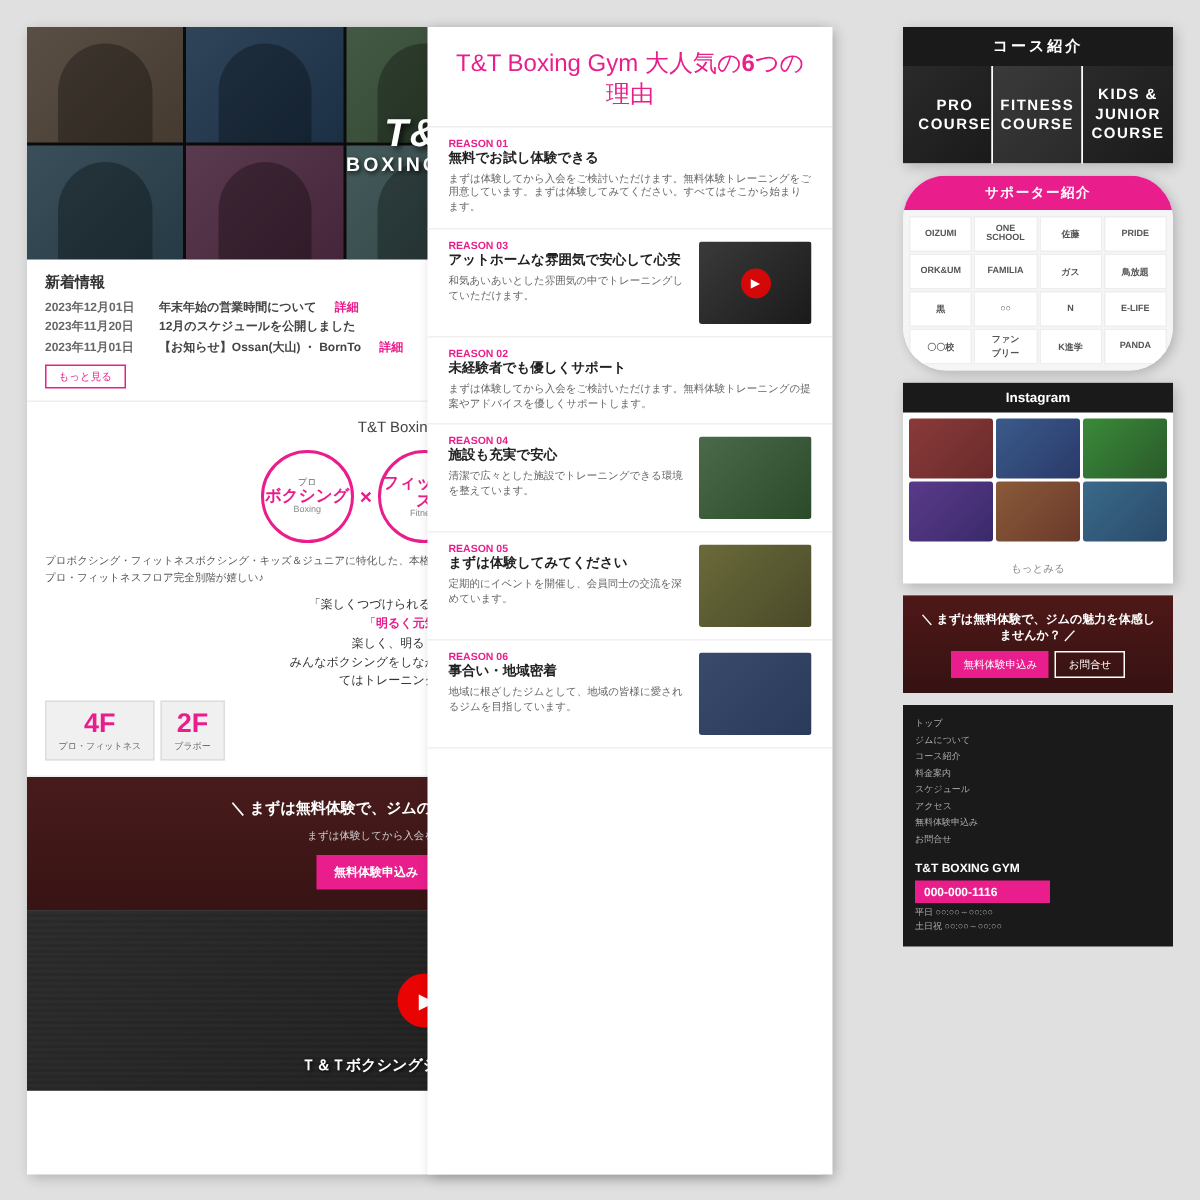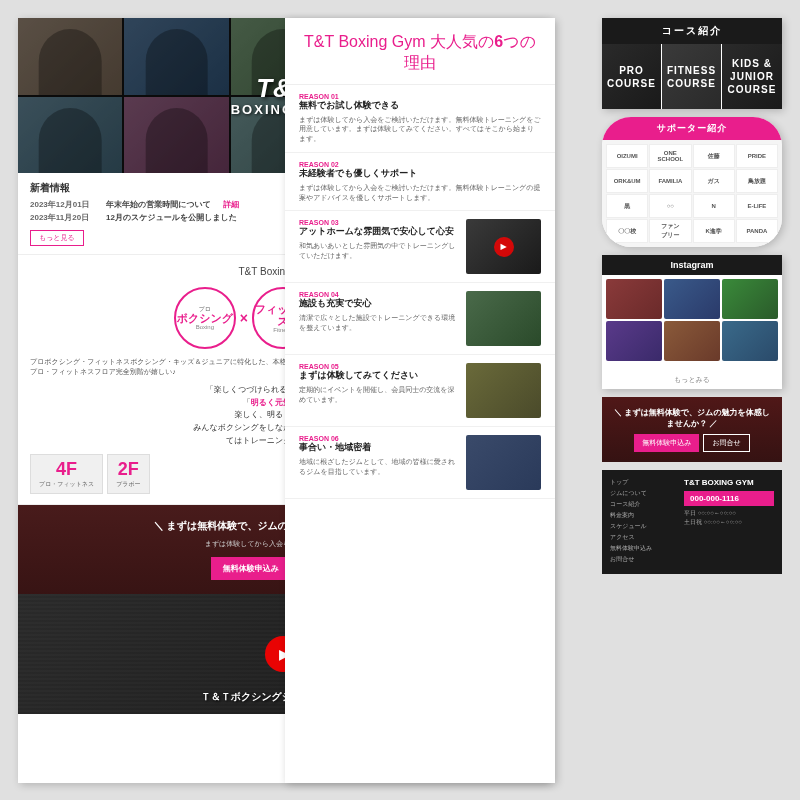--- a/index.html
+++ b/index.html
@@ -529,21 +529,21 @@
       flex-direction: column;
       align-items: center;
       justify-content: center;
       border-right: 1px solid #fff;
       cursor: pointer;
       overflow: hidden;
     }
 
     .course-card:last-child { border-right: none; align-items: center; }
 
-    .course-card.pro { background: linear-gradient(135deg, #2a2a2a 0%, #1a1a1a 100%); }
+    .course-card.pro { background: linear-gradient(135deg, #2a2a2a 0%, #1a1a1a 100%); align-items: flex-end; }
     .course-card.fitness { background: linear-gradient(135deg, #3a3a3a 0%, #2a2a2a 100%); }
     .course-card.kids { background: linear-gradient(135deg, #2a2a2a 0%, #1a1a1a 100%); }
 
     .course-card-label {
       color: white;
       font-size: 10px;
       font-weight: bold;
       letter-spacing: 1px;
       text-align: center;
       line-height: 1.3;
@@ -675,20 +675,21 @@
     
     .footer-panel {
       background: #1a1a1a;
       padding: 8px;
       overflow: hidden;
     }
 
     .footer-content {
       display: flex;
       gap: 8px;
+      flex-direction: column;
     }
 
     .footer-nav {
       flex: 1;
     }
 
     .footer-nav-item {
       font-size: 6px;
       color: #aaa;
       margin-bottom: 2px;
@@ -768,20 +769,24 @@
     <div class="news-section">
       <div class="news-title">新着情報</div>
       <div class="news-item">
         <span class="news-date">2023年12月01日</span>
         <span class="news-text">年末年始の営業時間について <a class="news-link">詳細</a></span>
       </div>
       <div class="news-item">
         <span class="news-date">2023年11月20日</span>
         <span class="news-text">12月のスケジュールを公開しました</span>
       </div>
+      <div class="news-item">
+        <span class="news-date">2023年11月01日</span>
+        <span class="news-text">【お知らせ】Ossan(大山) ・ BornTo <a class="news-link">詳細</a></span>
+      </div>
       <button class="more-btn">もっと見る</button>
     </div>
 
     <div class="features-section">
       <div class="features-heading">
         <span>T&amp;T Boxing Gym は</span>
       </div>
       <div class="circles-row">
         <div class="circle-item">
           <span class="circle-label-top">プロ</span>
@@ -849,38 +854,38 @@
     </div>
 
     <div class="reason-item">
       <div class="reason-content">
         <div class="reason-num">REASON 01</div>
         <div class="reason-heading">無料でお試し体験できる</div>
         <div class="reason-text">まずは体験してから入会をご検討いただけます。無料体験トレーニングをご用意しています。まずは体験してみてください。すべてはそこから始まります。</div>
       </div>
     </div>
 
+    <div class="reason-item has-image">
+      <div class="reason-content">
+        <div class="reason-num">REASON 03</div>
+        <div class="reason-heading">アットホームな雰囲気で安心して心安</div>
+        <div class="reason-text">和気あいあいとした雰囲気の中でトレーニングしていただけます。</div>
+      </div>
+      <div class="reason-img">
+        <div class="reason-img-bg boxing">
+          <div class="play-overlay">▶</div>
+        </div>
+      </div>
+    </div>
+
     <div class="reason-item">
       <div class="reason-content">
         <div class="reason-num">REASON 02</div>
         <div class="reason-heading">未経験者でも優しくサポート</div>
         <div class="reason-text">まずは体験してから入会をご検討いただけます。無料体験トレーニングの提案やアドバイスを優しくサポートします。</div>
-      </div>
-    </div>
-
-    <div class="reason-item has-image">
-      <div class="reason-content">
-        <div class="reason-num">REASON 03</div>
-        <div class="reason-heading">アットホームな雰囲気で安心して心安</div>
-        <div class="reason-text">和気あいあいとした雰囲気の中でトレーニングしていただけます。</div>
-      </div>
-      <div class="reason-img">
-        <div class="reason-img-bg boxing">
-          <div class="play-overlay">▶</div>
-        </div>
       </div>
     </div>
 
     <div class="reason-item has-image">
       <div class="reason-content">
         <div class="reason-num">REASON 04</div>
         <div class="reason-heading">施設も充実で安心</div>
         <div class="reason-text">清潔で広々とした施設でトレーニングできる環境を整えています。</div>
       </div>
       <div class="reason-img">

